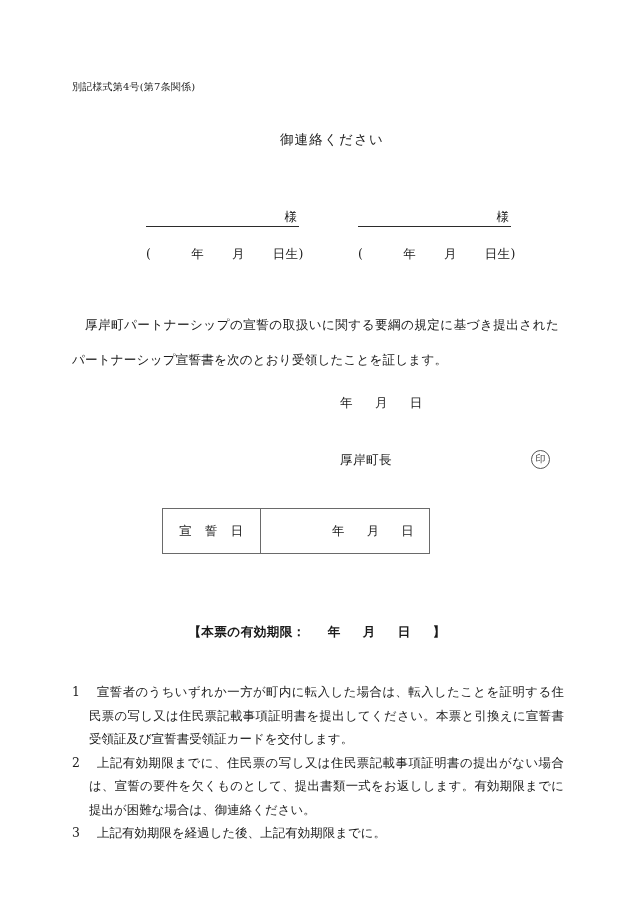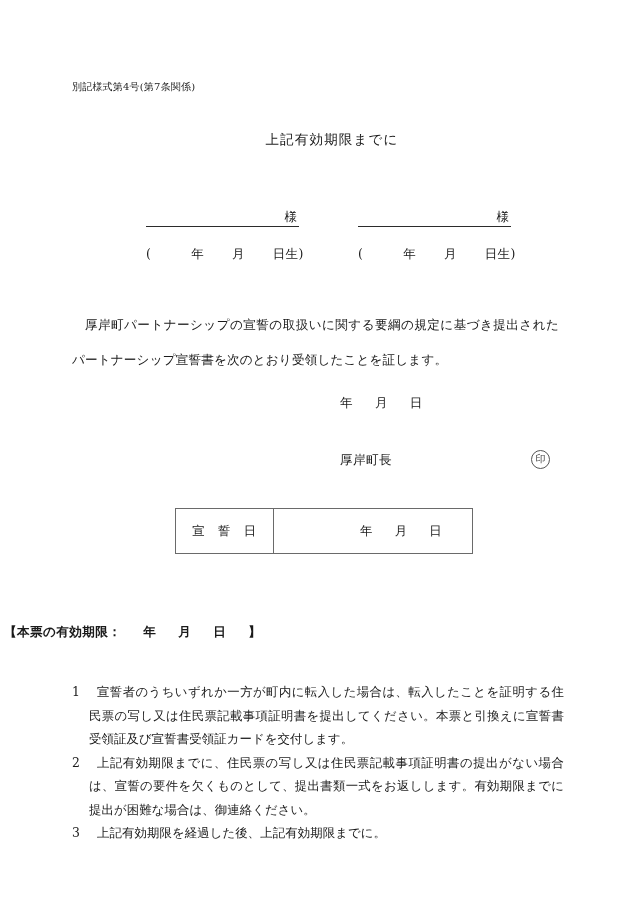--- a/index.html
+++ b/index.html
@@ -132,23 +132,23 @@
     font-size: 10px;
     line-height: 15px;
     text-align: center;
     color: #444;
     font-family: "DejaVu Serif", "Liberation Serif", serif;
   }
 
   
   .info-table {
     position: absolute;
-    left: 175px;
+    left: 162px;
     top: 508px;
-    width: 298px;
+    width: 268px;
     border-collapse: collapse;
     table-layout: fixed;
   }
   .info-table td {
     border: 1px solid #6a6a6a;
     height: 44px;
     font-size: 12.4px;
     padding: 0;
   }
   .info-table td.label {
@@ -164,21 +164,21 @@
   }
   .info-table td.value .seg { margin-right: 22px; }
   .info-table td.value .seg:last-child { margin-right: 0; }
 
   
   .validity {
     position: absolute;
     left: 0;
     top: 624px;
     width: 630px;
-    text-align: left;
+    text-align: center;
     font-size: 12.6px;
     font-weight: bold;
     letter-spacing: 0.4px;
     white-space: nowrap;
     padding-left: 4px;
     box-sizing: border-box;
   }
   .validity .seg { margin-right: 22px; }
 
   
@@ -209,21 +209,21 @@
     text-indent: 8px;
   }
 </style>
 </head>
 <body>
 
 <div class="page">
 
   <div class="form-no">別記様式第4号(第7条関係)</div>
 
-  <div class="doc-title">上記有効期限までに</div>
+  <div class="doc-title">御連絡ください</div>
 
   <div class="name-row">
 
     <div class="name-block left">
       <div class="name-line">様</div>
       <div class="birth-line">
         <span class="paren-open">(</span><span class="yr">年</span><span class="mo">月</span><span>日生)</span>
       </div>
     </div>
 

